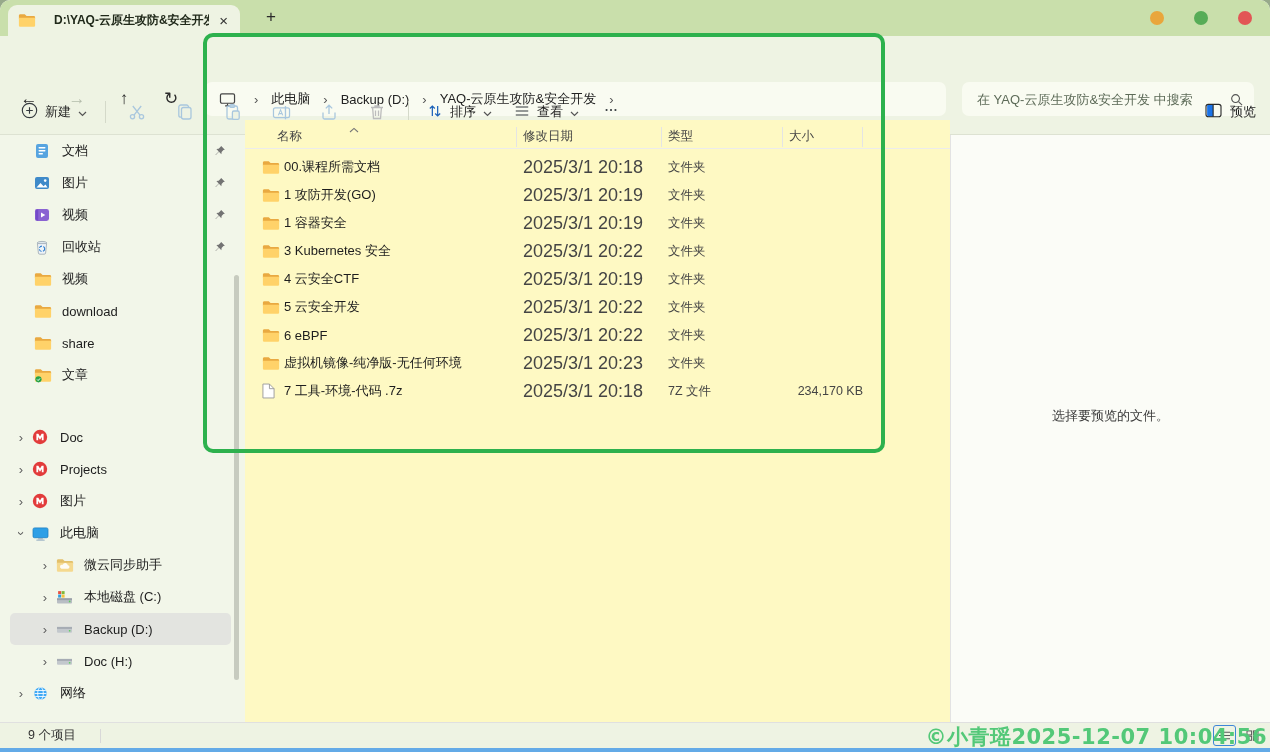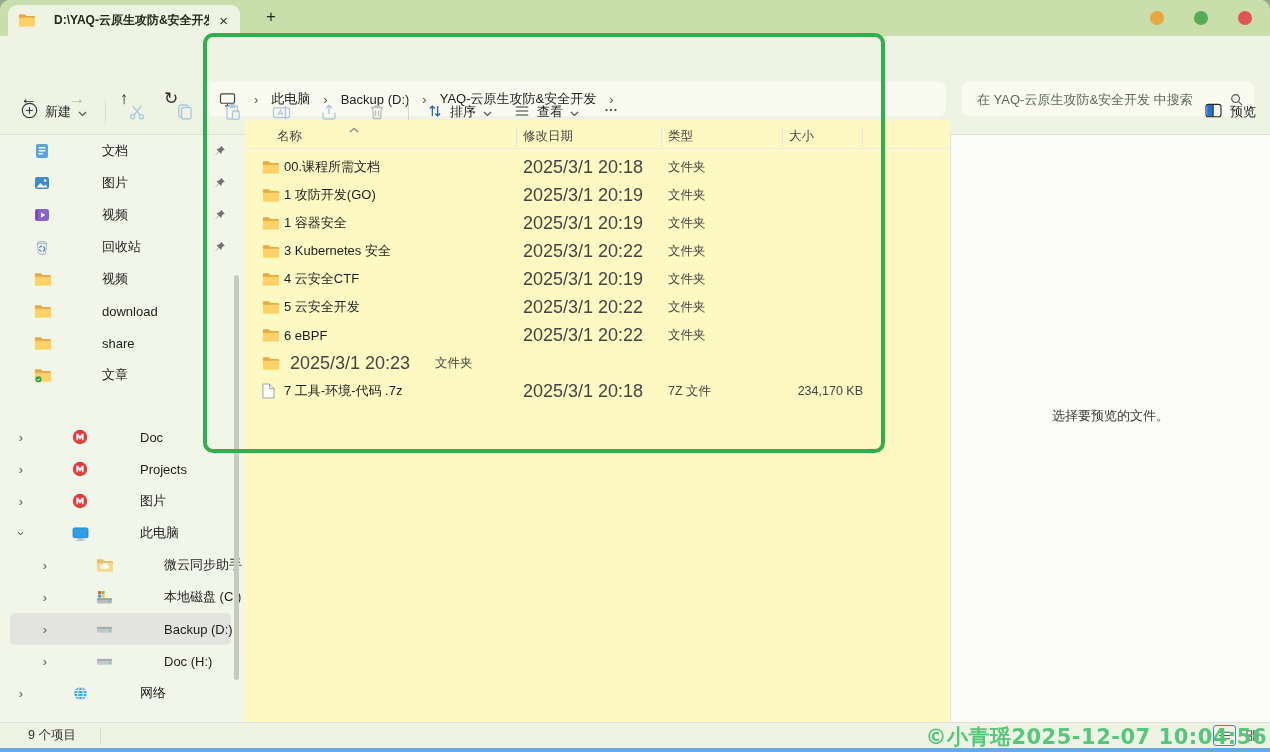--- a/index.html
+++ b/index.html
@@ -33,21 +33,21 @@
   .toolbar { position:absolute; top:90px; left:0; right:0; height:45px; border-bottom:1px solid #dde2d2; display:flex; align-items:center; }
   .tb-labeled { display:flex; align-items:center; gap:7px; padding:0 11px; font-size:13px; color:#1f1f1f; height:34px; border-radius:5px; }
   .tb-new { margin-left:10px; }
   .tb-sep { width:1px; height:22px; background:#d4d9c9; margin:0 7px; }
   .tb-ico { width:48px; height:34px; display:flex; justify-content:center; align-items:center; }
   .tb-more { width:42px; text-align:center; }
   .tb-preview { position:absolute; right:14px; display:flex; gap:8px; align-items:center; font-size:13px; color:#1f1f1f;margin-left:25px; }
 
   
   .sidebar { position:absolute; left:0; top:135px; bottom:30px; width:245px; background:#f2f6e9; }
-  .side-item { height:32px; display:flex; align-items:center; margin:0 14px 0 10px; border-radius:5px; font-size:13px; color:#1d1d1d;gap:40px; }
+  .side-item { height:32px; display:flex; align-items:center; margin:0 14px 0 10px; border-radius:5px; font-size:13px; color:#1d1d1d; }
   .side-item.selected { background:#e3e4e0; }
   .side-item .lbl { white-space:nowrap; }
   .q-item { padding-left:24px; }
   .chev { width:22px; text-align:center; color:#5f5f5f; font-size:13px; flex:none; }
   .chev .gl { display:inline-block; }
   .chev .gl.down { transform:rotate(90deg); }
   .d1 { padding-left:24px; }
   .s-ico { width:19px; margin-right:9px; display:flex; flex:none; }
   .pin { margin-left:auto; padding-right:5px; display:flex; }
   .side-scroll { position:absolute; right:6px; top:140px; width:5px; height:405px; background:#c7cbbf; border-radius:3px; }
@@ -538,20 +538,21 @@
           <span class="c-type">文件夹</span>
           <span class="c-size"></span>
         </div>
         <div class="frow">
           <span class="c-icon">
             <svg viewBox="0 0 20 16" width="18" height="15">
               <path fill="#e9a941" d="M1 2.5C1 1.7 1.7 1 2.5 1h5l2 2h8A1.5 1.5 0 0 1 19 4.5V6H1z"></path>
               <path fill="#ffd269" d="M1 5h18v8.5c0 .8-.7 1.5-1.5 1.5h-15C1.7 15 1 14.3 1 13.5z"></path>
             </svg>
           </span>
+          <span class="c-name">虚拟机镜像-纯净版-无任何环境</span>
           <span class="c-date">2025/3/1 20:23</span>
           <span class="c-type">文件夹</span>
           <span class="c-size"></span>
         </div>
         <div class="frow">
           <span class="c-icon">
             <svg viewBox="0 0 14 17" width="13" height="16">
               <path d="M1 1h7l5 5v10H1z" fill="#fff" stroke="#9b9b9b" stroke-width="1"></path>
               <path d="M8 1v5h5" fill="none" stroke="#9b9b9b" stroke-width="1"></path>
             </svg>

